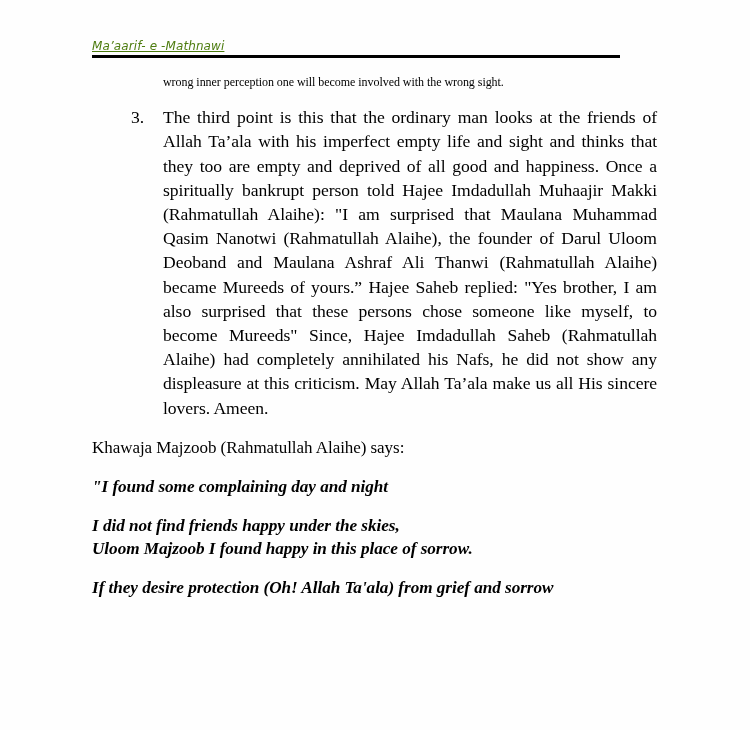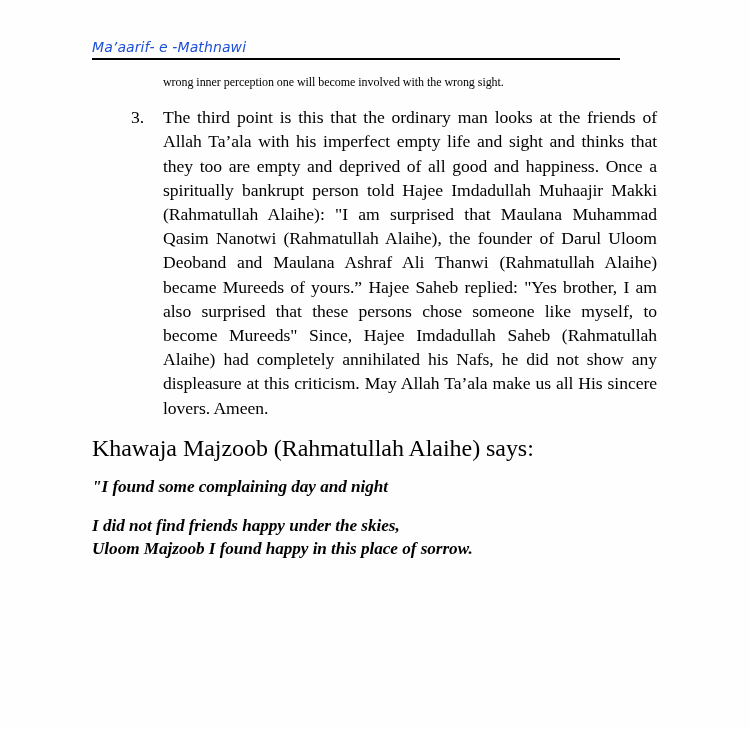--- a/index.html
+++ b/index.html
@@ -27,25 +27,26 @@
   .header-zone {
     position: absolute;
     left: 92px;
     top: 38px;
     width: 528px;
   }
   .header-title {
     font-family: "DejaVu Sans", "Liberation Sans", sans-serif;
     font-style: italic;
     font-weight: 400;
-    font-size: 14px;
+    font-size: 12px;
     letter-spacing: 0.1px;
-    color: #1d4ed8;
+    color: #4d7c0f;
     line-height: 1.35;
     white-space: nowrap;
+    text-decoration: underline;
   }
   .header-rule {
     margin-top: 1px;
     width: 528px;
     height: 2.4px;
     background: #000000;
   }
 
   
   .content {
@@ -79,21 +80,21 @@
     left: -32px;
     top: 0;
     width: 24px;
     text-align: left;
     font-size: 17.6px;
     line-height: 24.2px;
   }
 
   .plain-para {
     margin-top: 16px;
-    font-size: 24px;
+    font-size: 17px;
     line-height: 24.2px;
     text-align: left;
     letter-spacing: -0.05px;
   }
 
   
   .stanza {
     margin-top: 15px;
     font-size: 17.2px;
     line-height: 23.5px;
@@ -134,16 +135,17 @@
     <div class="stanza">
       <span class="vline">"I found some complaining day and night</span>
     </div>
 
     <div class="stanza">
       <span class="vline">I did not find friends happy under the skies,</span>
       <span class="vline">Uloom Majzoob I found happy in this place of sorrow.</span>
     </div>
 
     <div class="stanza">
+      <span class="vline justified">If they desire protection (Oh! Allah Ta'ala) from grief and sorrow</span>
     </div>
 
   </div>
 </div>
 
 </body></html>

